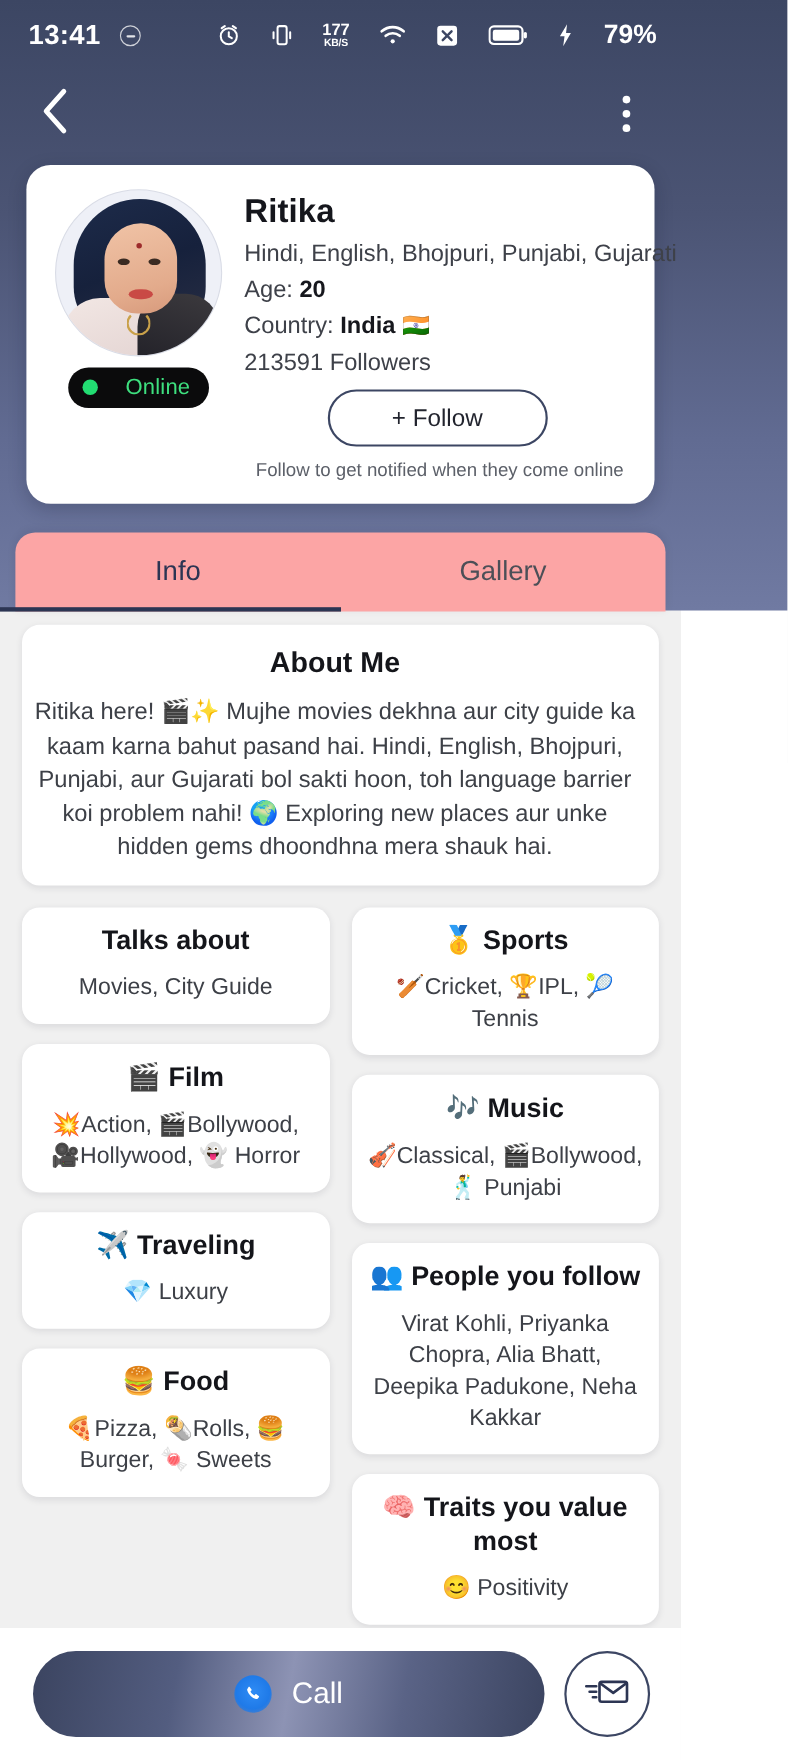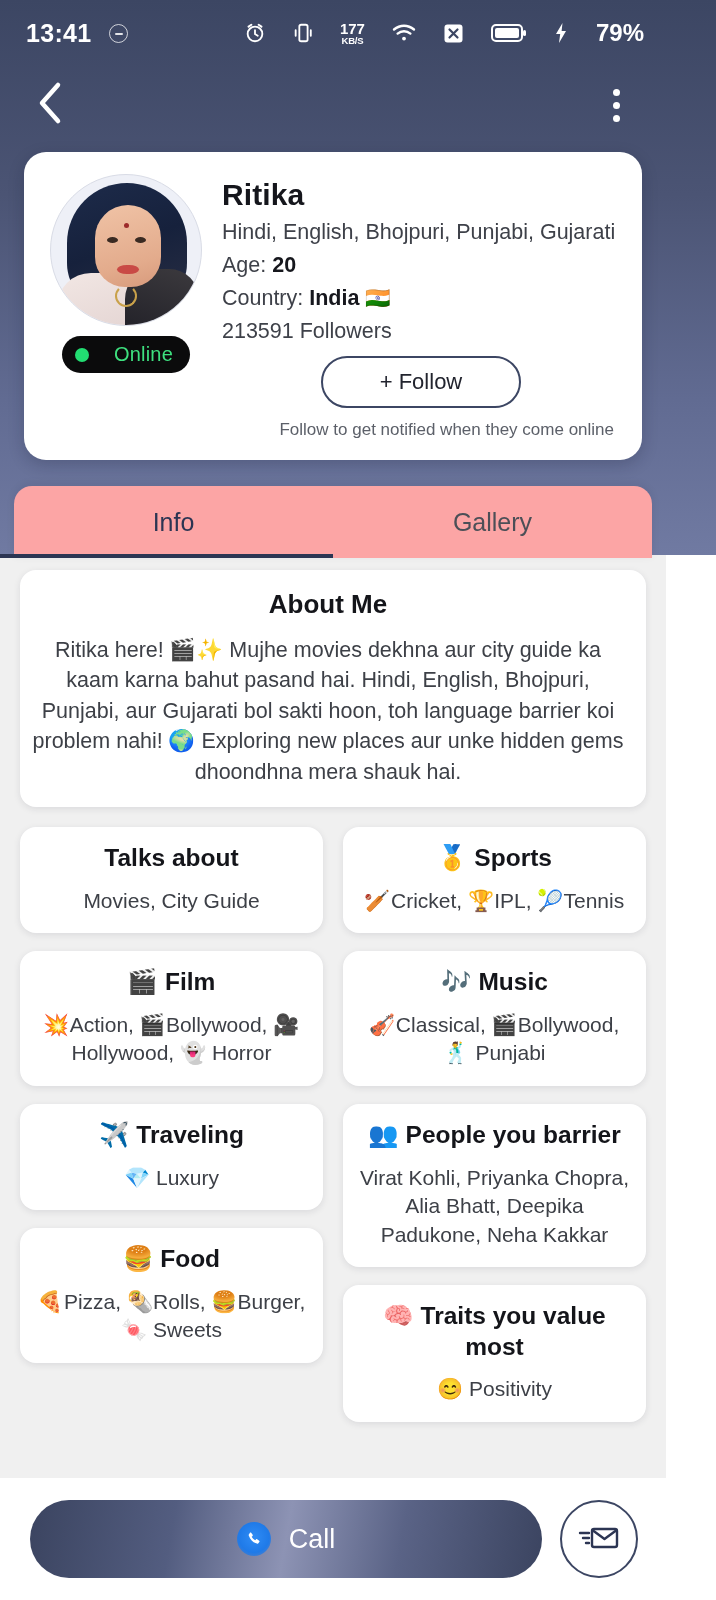--- a/index.html
+++ b/index.html
@@ -7,21 +7,21 @@
   html, body {
     width: 716px;
     height: 1600px;
     overflow: hidden;
     font-family: "Liberation Sans", sans-serif;
     background: #ffffff;
   }
 
   .phone {
     position: relative;
-    width: 666px;
+    width: 619px;
     height: 1600px;
     display: flex;
     flex-direction: column;
     background: #f0f0f0;
   }
 
   
   .header-bg {
     position: absolute;
     left: 0; top: 0;
@@ -555,21 +555,21 @@
           <div class="card-title">🥇 Sports</div>
           <div class="card-body">🏏Cricket, 🏆IPL, 🎾Tennis</div>
         </div>
 
         <div class="card">
           <div class="card-title">🎶 Music</div>
           <div class="card-body">🎻Classical, 🎬Bollywood, 🕺 Punjabi</div>
         </div>
 
         <div class="card">
-          <div class="card-title">👥 People you barrier</div>
+          <div class="card-title">👥 People you follow</div>
           <div class="card-body">Virat Kohli, Priyanka Chopra, Alia Bhatt, Deepika Padukone, Neha Kakkar</div>
         </div>
 
         <div class="card">
           <div class="card-title">🧠 Traits you value most</div>
           <div class="card-body">😊 Positivity</div>
         </div>
 
       </div>
     </div>

